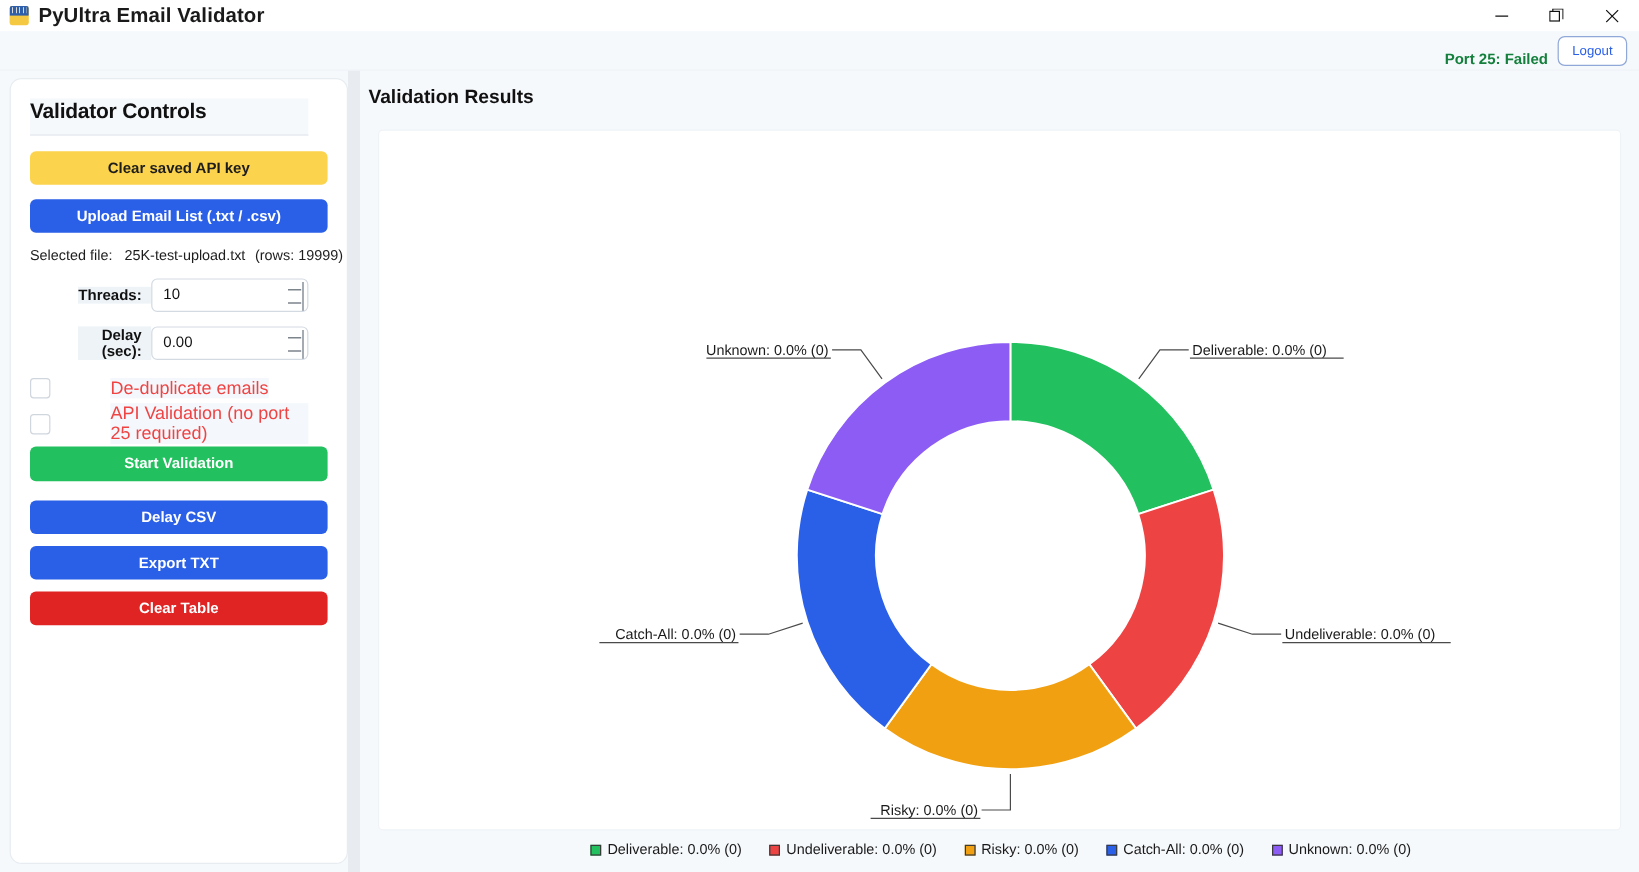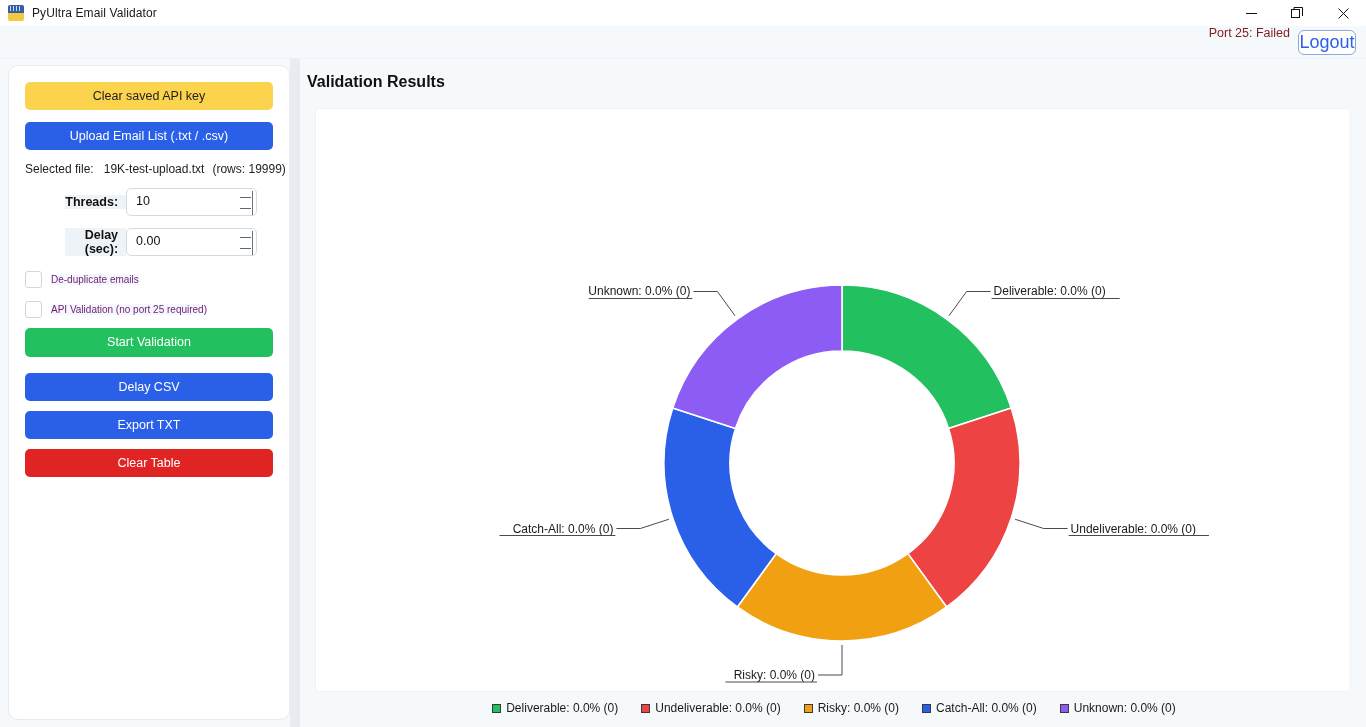--- a/index.html
+++ b/index.html
@@ -23,44 +23,44 @@
   }
   #titlebar .app-icon::before {
     content: ""; position: absolute; left: 0; top: 0; width: 16px; height: 8px;
     background: #2f5fa8;
   }
   #titlebar .app-icon::after {
     content: ""; position: absolute; left: 2px; top: 1px; width: 12px; height: 5px;
     background: repeating-linear-gradient(90deg,#d9d9d9 0 1px, #2f5fa8 1px 3px);
   }
   #titlebar .title {
-    font-size: 12px; color: #1a1a1a; letter-spacing: 0.1px;
+    font-size: 17px; color: #1a1a1a; letter-spacing: 0.1px; font-weight: bold;
   }
   .wincontrols { position: absolute; right: 0; top: 0; height: 26px; display: flex; }
   .wincontrols .wc {
     width: 46px; height: 26px; display: flex; align-items: center; justify-content: center;
     font-size: 12px; color: #111;
   }
   .wincontrols .wc svg { display: block; }
 
   
   #topstrip {
     position: absolute; left: 0; top: 26px; width: 1366px; height: 33px;
     background: #f6f9fc;
     border-bottom: 1px solid #eef2f6;
   }
   #port-status {
-    position: absolute; right: 76px; top: 0;
-    font-size: 12.5px; font-weight: normal; color: #7f1d1d;
+    position: absolute; right: 76px; top: 16px;
+    font-size: 12.5px; font-weight: bold; color: #15803d;
     white-space: nowrap;
   }
   #logout-btn {
     position: absolute; right: 10px; top: 4px;
     width: 58px; height: 25px; border: 1px solid #8fa8d8; border-radius: 6px;
-    background: #ffffff; color: #2a5fe8; font-size: 18px;
+    background: #ffffff; color: #2a5fe8; font-size: 11px;
     display: flex; align-items: center; justify-content: center;
     cursor: pointer;
   }
 
   
   #body-area {
     position: absolute; left: 0; top: 59px; width: 1366px; height: 668px;
     background: #f6f9fc;
   }
 
@@ -81,21 +81,21 @@
   }
 
   .panel-title {
     font-size: 17.5px; font-weight: bold; color: #111; letter-spacing: -0.2px;
     padding-bottom: 9px; border-bottom: 1px solid #e3e8ee; margin-bottom: 13px;
     background: #f6f9fc;
   }
 
   .btn {
     display: block; width: 248px; height: 28px; border: none; border-radius: 5px;
-    font-size: 12.5px; font-weight: normal; color: #ffffff;
+    font-size: 12.5px; font-weight: bold; color: #ffffff;
     cursor: pointer; text-align: center; line-height: 28px;
     font-family: "Liberation Sans", sans-serif;
   }
   .btn-yellow { background: #fcd34d; color: #1d1d1d; }
   .btn-blue   { background: #2a5fe8; }
   .btn-green  { background: #22c05e; }
   .btn-red    { background: #e02424; }
 
   #btn-clear-api { margin-bottom: 12px; }
   #btn-upload    { height: 28px; margin-bottom: 12px; }
@@ -141,21 +141,21 @@
   }
 
   .check-row {
     display: flex; align-items: center; height: 22px; margin-bottom: 8px;
   }
   .check-box {
     width: 17px; height: 17px; border: 1px solid #cfd6de; border-radius: 3px;
     background: #ffffff; margin-right: 9px; flex: 0 0 auto;
   }
   .check-box.on { background: #2a5fe8; border-color: #2a5fe8; }
-  .check-label { font-size: 10px; color: #701a75; background: #f4f8fc; }
+  .check-label { font-size: 15px; color: #ef4444; background: #f4f8fc; margin-left: 41px; }
 
   #btn-start { margin-top: 4px; margin-bottom: 16px; height: 29px; line-height: 29px; }
   #btn-csv   { margin-bottom: 10px; }
   #btn-txt   { margin-bottom: 10px; }
 
   
   #results {
     position: absolute; left: 300px; top: 0px; width: 1194px; height: 668px;
     background: #f6f9fc;
   }
@@ -210,27 +210,28 @@
 <div id="topstrip">
   <div id="port-status">Port 25: Failed</div>
   <div id="logout-btn">Logout</div>
 </div>
 
 <div id="body-area">
 
   <div id="sidebar">
     <div id="sidebar-inner">
 
+      <div class="panel-title">Validator Controls</div>
 
       <button class="btn btn-yellow" id="btn-clear-api">Clear saved API key</button>
       <button class="btn btn-blue" id="btn-upload">Upload Email List (.txt / .csv)</button>
 
       <div class="file-row">
         <span class="lbl">Selected file:</span>
-        <span class="val">19K-test-upload.txt</span>
+        <span class="val">25K-test-upload.txt</span>
         <span class="rows">(rows: 19999)</span>
       </div>
 
       <div class="field-row">
         <span class="flabel">Threads:</span>
         <div class="spin">
           <span class="sval">10</span>
           <span class="sbtns">
             <span class="arrow up">
                 <span></span>

